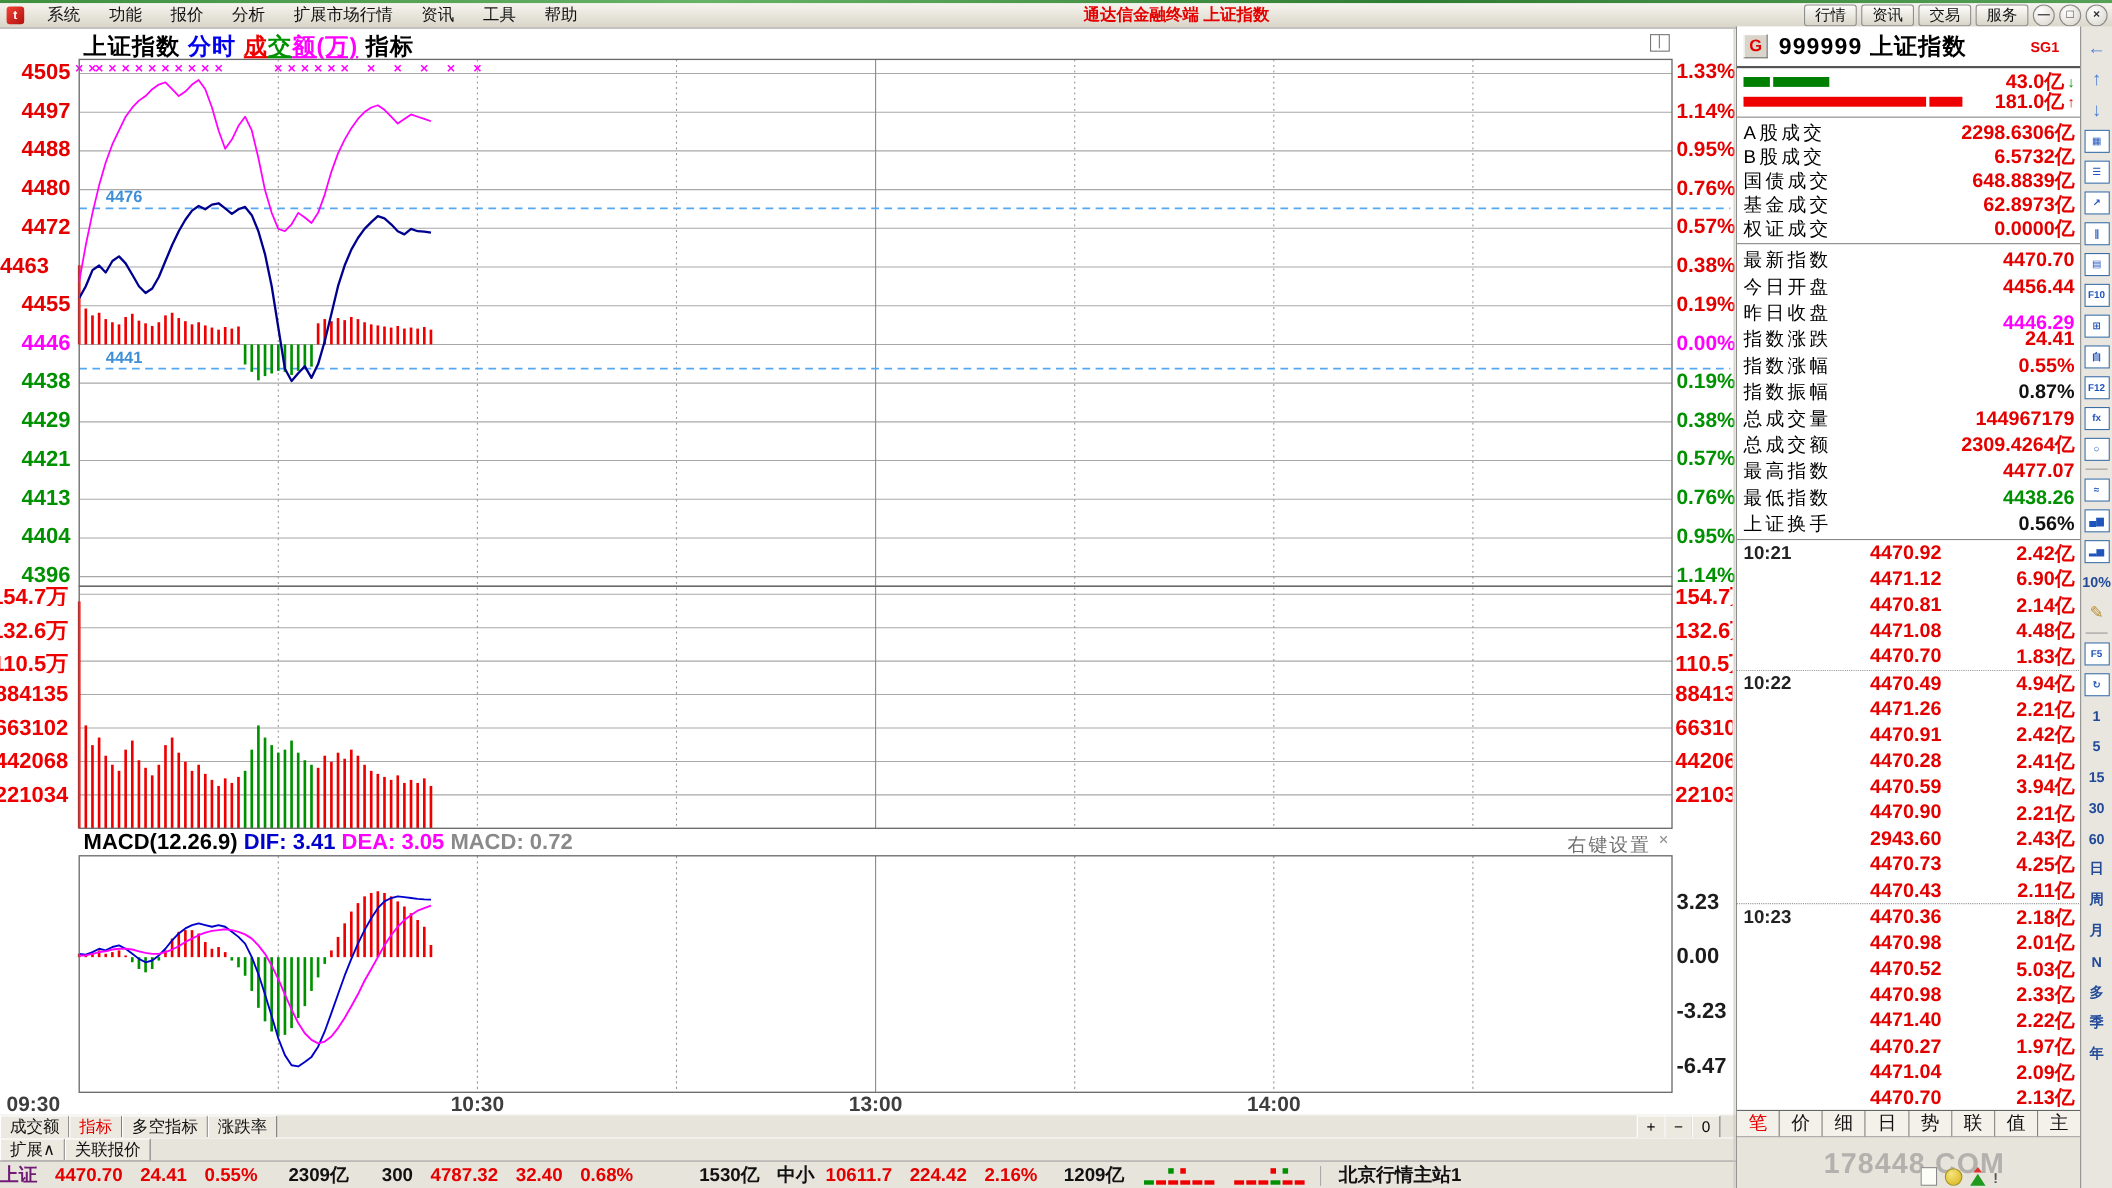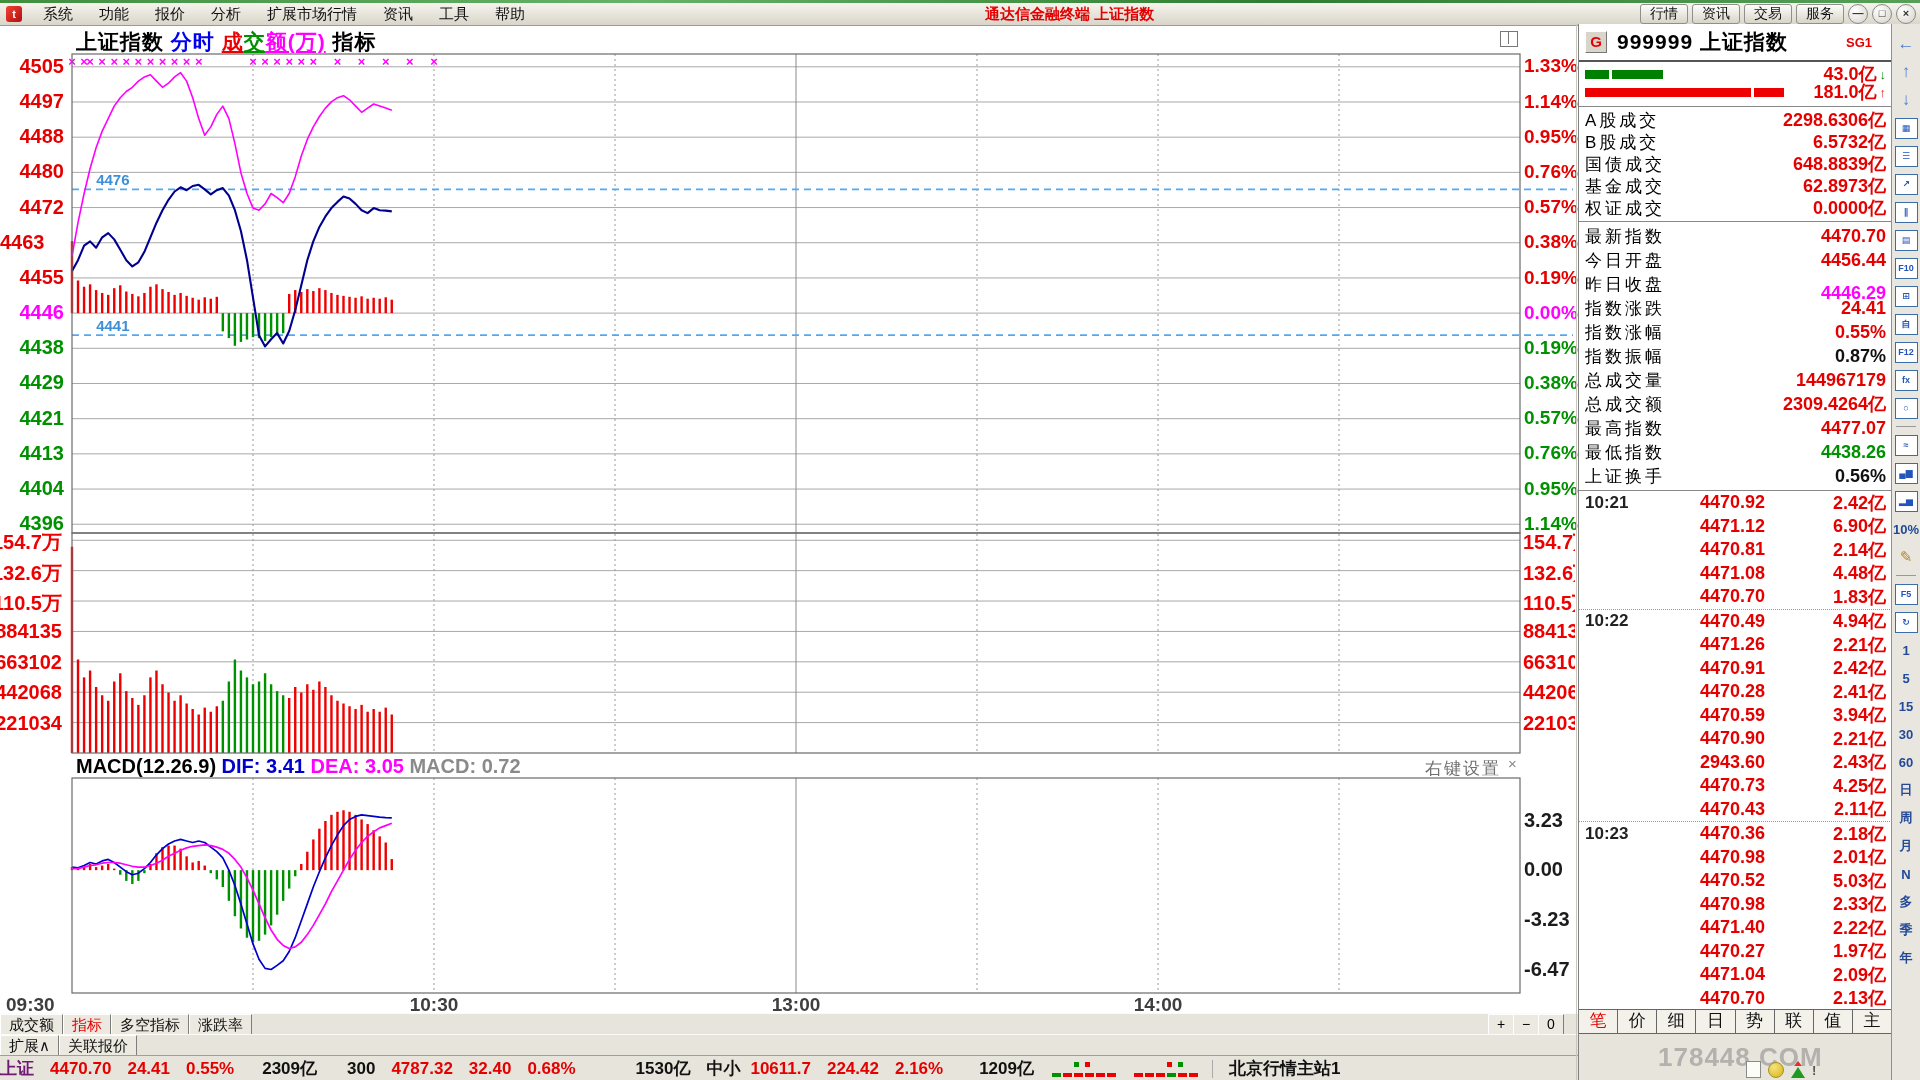--- a/index.html
+++ b/index.html
@@ -481,21 +481,21 @@
       <span class="it" style="color: rgb(17, 17, 17); margin-left: 28px;">2309亿</span>
       <span class="it" style="color: rgb(17, 17, 17); margin-left: 30px;">300</span>
       <span class="it" style="color: rgb(229, 0, 0); margin-left: 16px;">4787.32</span>
       <span class="it" style="color: rgb(229, 0, 0); margin-left: 16px;">32.40</span>
       <span class="it" style="color: rgb(229, 0, 0); margin-left: 16px;">0.68%</span>
       <span class="it" style="color: rgb(17, 17, 17); margin-left: 60px;">1530亿</span>
       <span class="it" style="color: rgb(17, 17, 17); ">中小</span>
       <span class="it" style="color: rgb(229, 0, 0); margin-left: 10px;">10611.7</span>
       <span class="it" style="color: rgb(229, 0, 0); margin-left: 16px;">224.42</span>
       <span class="it" style="color: rgb(229, 0, 0); margin-left: 16px;">2.16%</span>
-      <span class="it" style="color: rgb(17, 17, 17); margin-left: 36px;">1209亿</span>
+      <span class="it" style="color: rgb(17, 17, 17); margin-left: 24px;">1209亿</span>
       <span class="led-group">
         <span class="led" style="background: rgb(0, 145, 0);"></span>
         <span class="led" style="background: rgb(238, 0, 0);"></span>
         <span class="led" style="background: rgb(238, 0, 0);"></span>
         <span class="led-top" style="background: rgb(0, 145, 0); left: 22px;"></span>
         <span class="led" style="background: rgb(238, 0, 0);"></span>
         <span class="led-top" style="background: rgb(238, 0, 0); left: 33px;"></span>
         <span class="led" style="background: rgb(238, 0, 0);"></span>
         <span class="led" style="background: rgb(238, 0, 0);"></span>
       </span>

